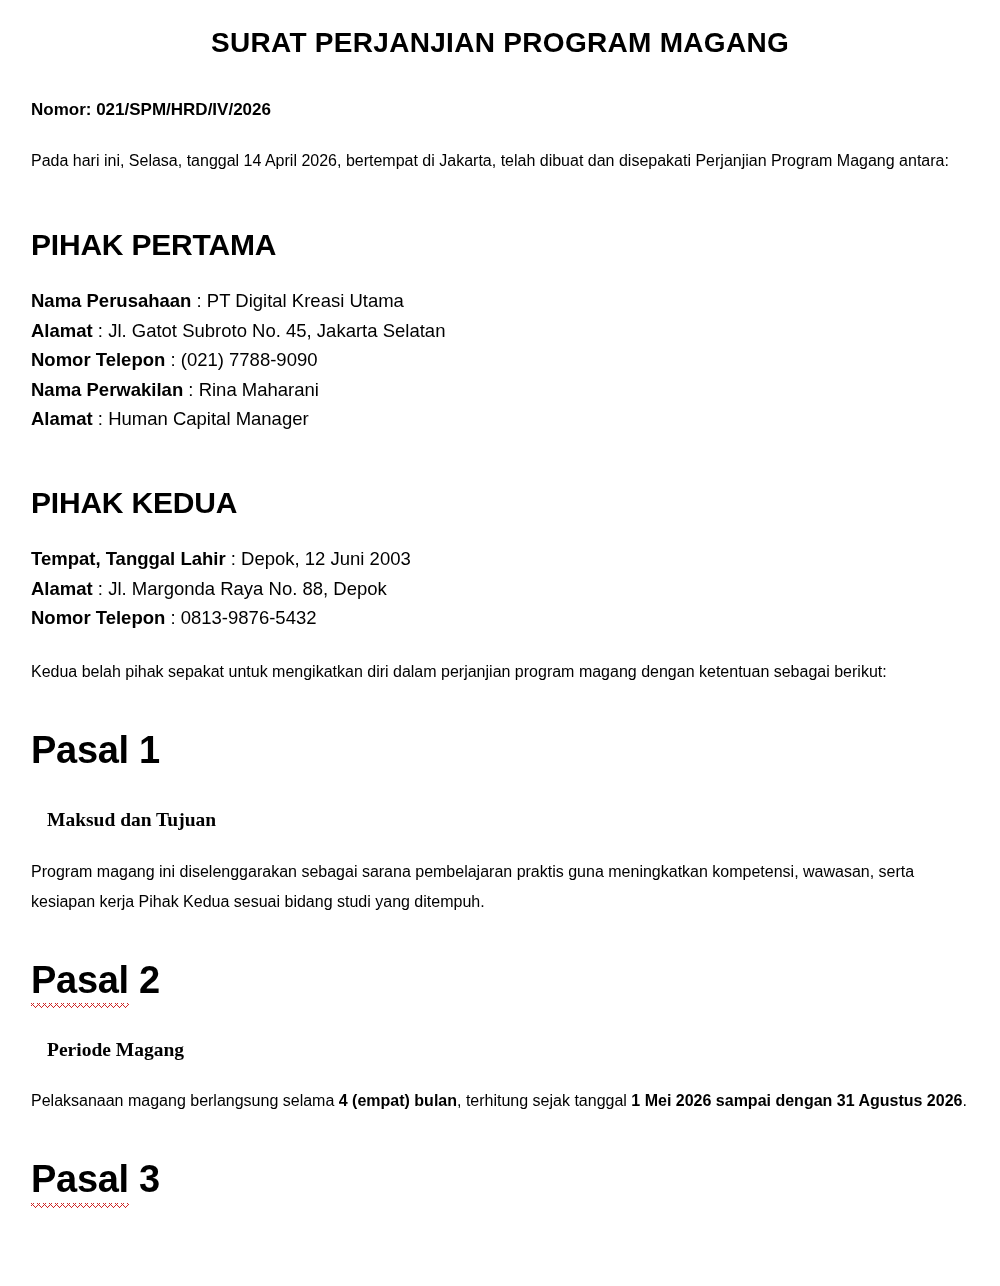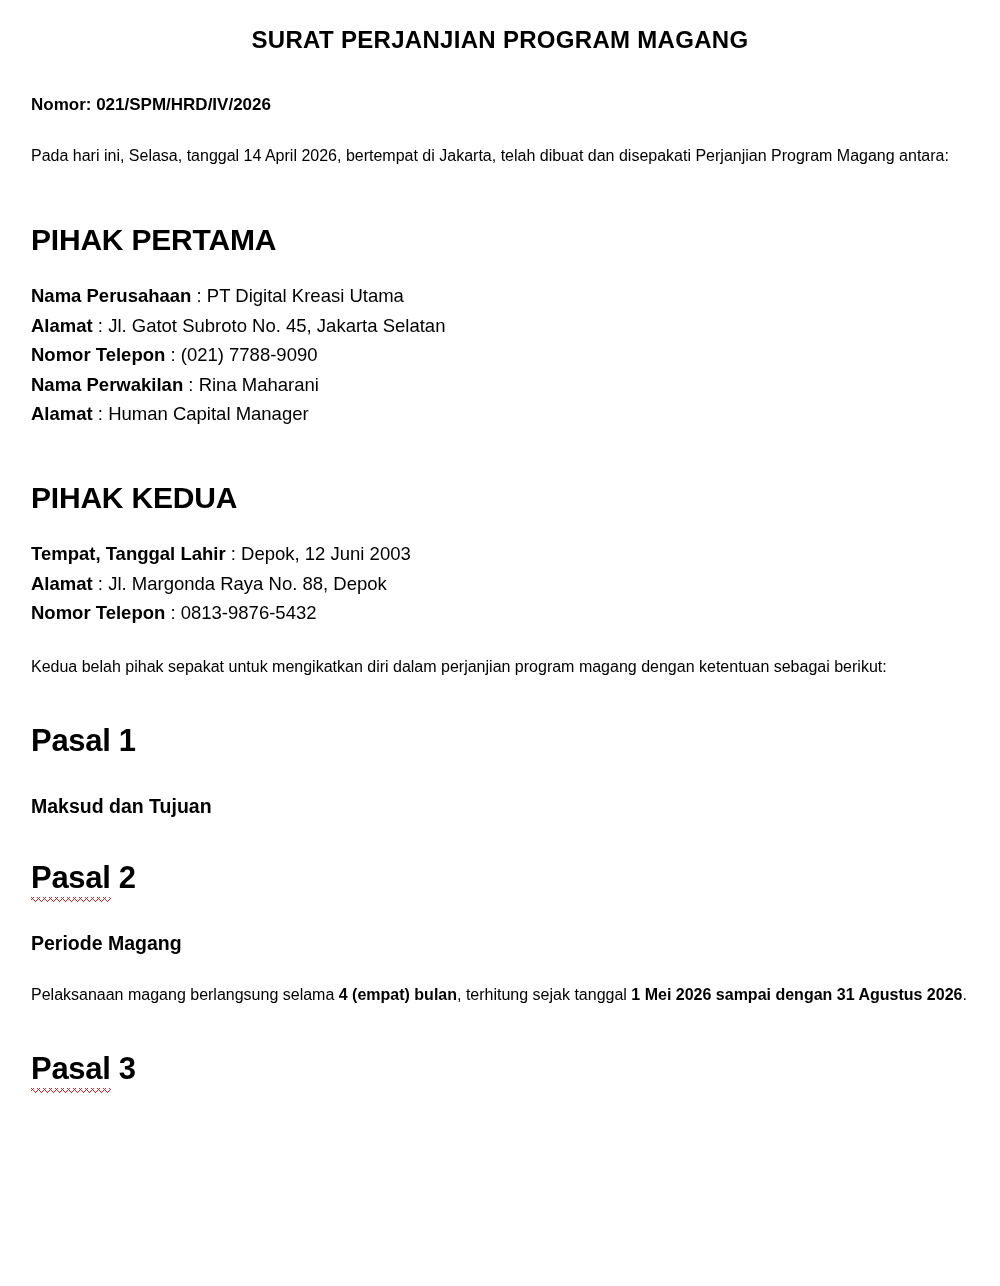--- a/index.html
+++ b/index.html
@@ -17,21 +17,21 @@
   .page {
     position: relative;
     width: 1000px;
     min-height: 1286px;
     padding: 0;
     box-sizing: border-box;
     overflow: hidden;
   }
   .doc-title {
     text-align: center;
-    font-size: 24px;
+    font-size: 28px;
     font-weight: bold;
     letter-spacing: 0.3px;
     margin: 0;
     padding: 25px 30px 0 30px;
     line-height: 1.25;
   }
   .body-block {
     padding: 0 25px 0 31px;
   }
   .nomor {
@@ -64,21 +64,21 @@
   .info-list li {
     font-size: 18.5px;
     line-height: 29.5px;
     margin: 0;
     padding: 0;
   }
   .info-list li .k {
     font-weight: bold;
   }
   .pasal-head {
-    font-size: 31px;
+    font-size: 38px;
     font-weight: bold;
     margin: 40px 0 0 0;
     line-height: 1.22;
     letter-spacing: -0.3px;
     display: block;
   }
   .pasal-head .word {
     position: relative;
     display: inline-block;
   }
@@ -92,22 +92,23 @@
     background-image:
       linear-gradient(45deg, transparent 45%, #cf2525 45%, #cf2525 55%, transparent 55%),
       linear-gradient(-45deg, transparent 45%, #cf2525 45%, #cf2525 55%, transparent 55%);
     background-size: 6px 6px;
     background-repeat: repeat-x;
     background-position: 0 0, 3px 0;
   }
   .sub-head {
     font-size: 19.5px;
     font-weight: bold;
-    margin: 34px 0 0 0;
+    margin: 34px 0 0 16px;
     line-height: 1.3;
+    font-family: Liberation Serif, serif;
   }
   .para b, .para strong {
     font-weight: bold;
   }
 </style>
 </head>
 <body>
 
 <div class="page">
 
@@ -152,20 +153,21 @@
         <span class="k">Nomor Telepon</span><span> : </span><span>0813-9876-5432</span>
       </li>
     </ul>
 
     <p class="para">Kedua belah pihak sepakat untuk mengikatkan diri dalam perjanjian program magang dengan ketentuan sebagai berikut:</p>
 
     <h2 class="pasal-head"><span class="word">Pasal</span><span> 1</span></h2>
 
     <h3 class="sub-head">Maksud dan Tujuan</h3>
 
+    <p class="para tight">Program magang ini diselenggarakan sebagai sarana pembelajaran praktis guna meningkatkan kompetensi, wawasan, serta kesiapan kerja Pihak Kedua sesuai bidang studi yang ditempuh.</p>
 
     <h2 class="pasal-head"><span class="word misspelled">Pasal</span><span> 2</span></h2>
 
     <h3 class="sub-head">Periode Magang</h3>
 
     <p class="para tight"><span>Pelaksanaan magang berlangsung selama </span><b>4 (empat) bulan</b><span>, terhitung sejak tanggal </span><b>1 Mei 2026 sampai dengan 31 Agustus 2026</b><span>.</span></p>
 
     <h2 class="pasal-head"><span class="word misspelled">Pasal</span><span> 3</span></h2>
 
   </div>

